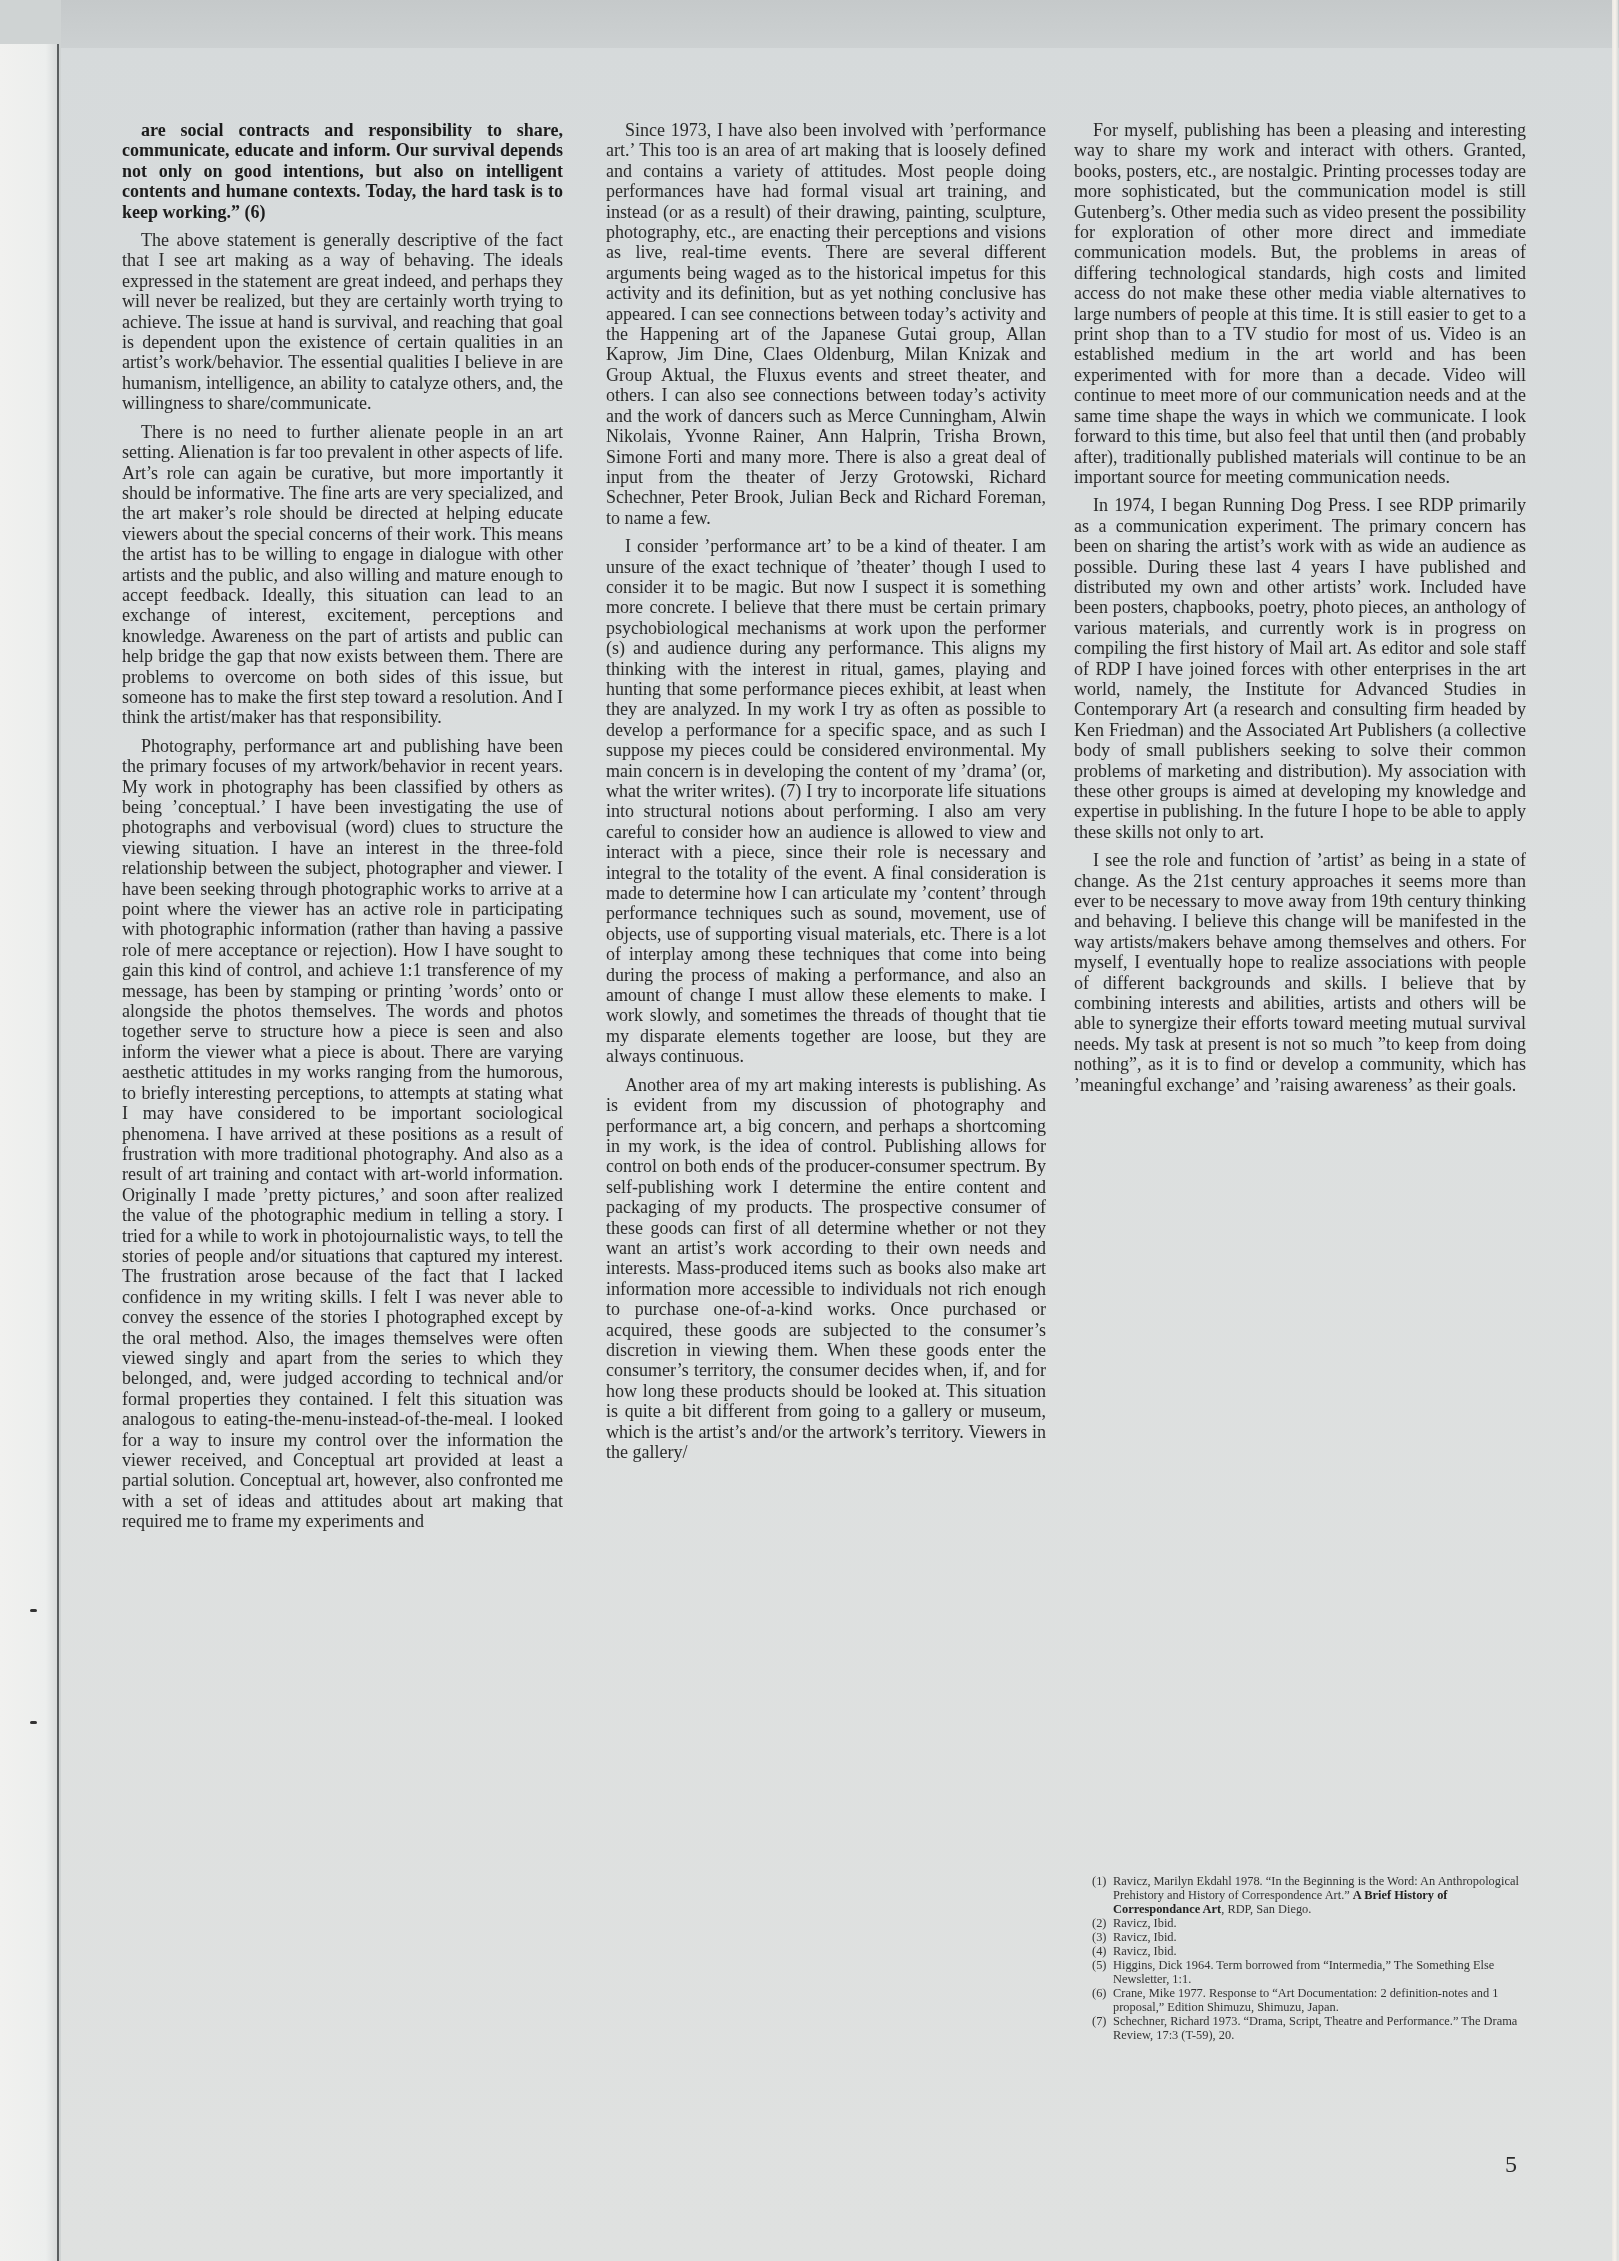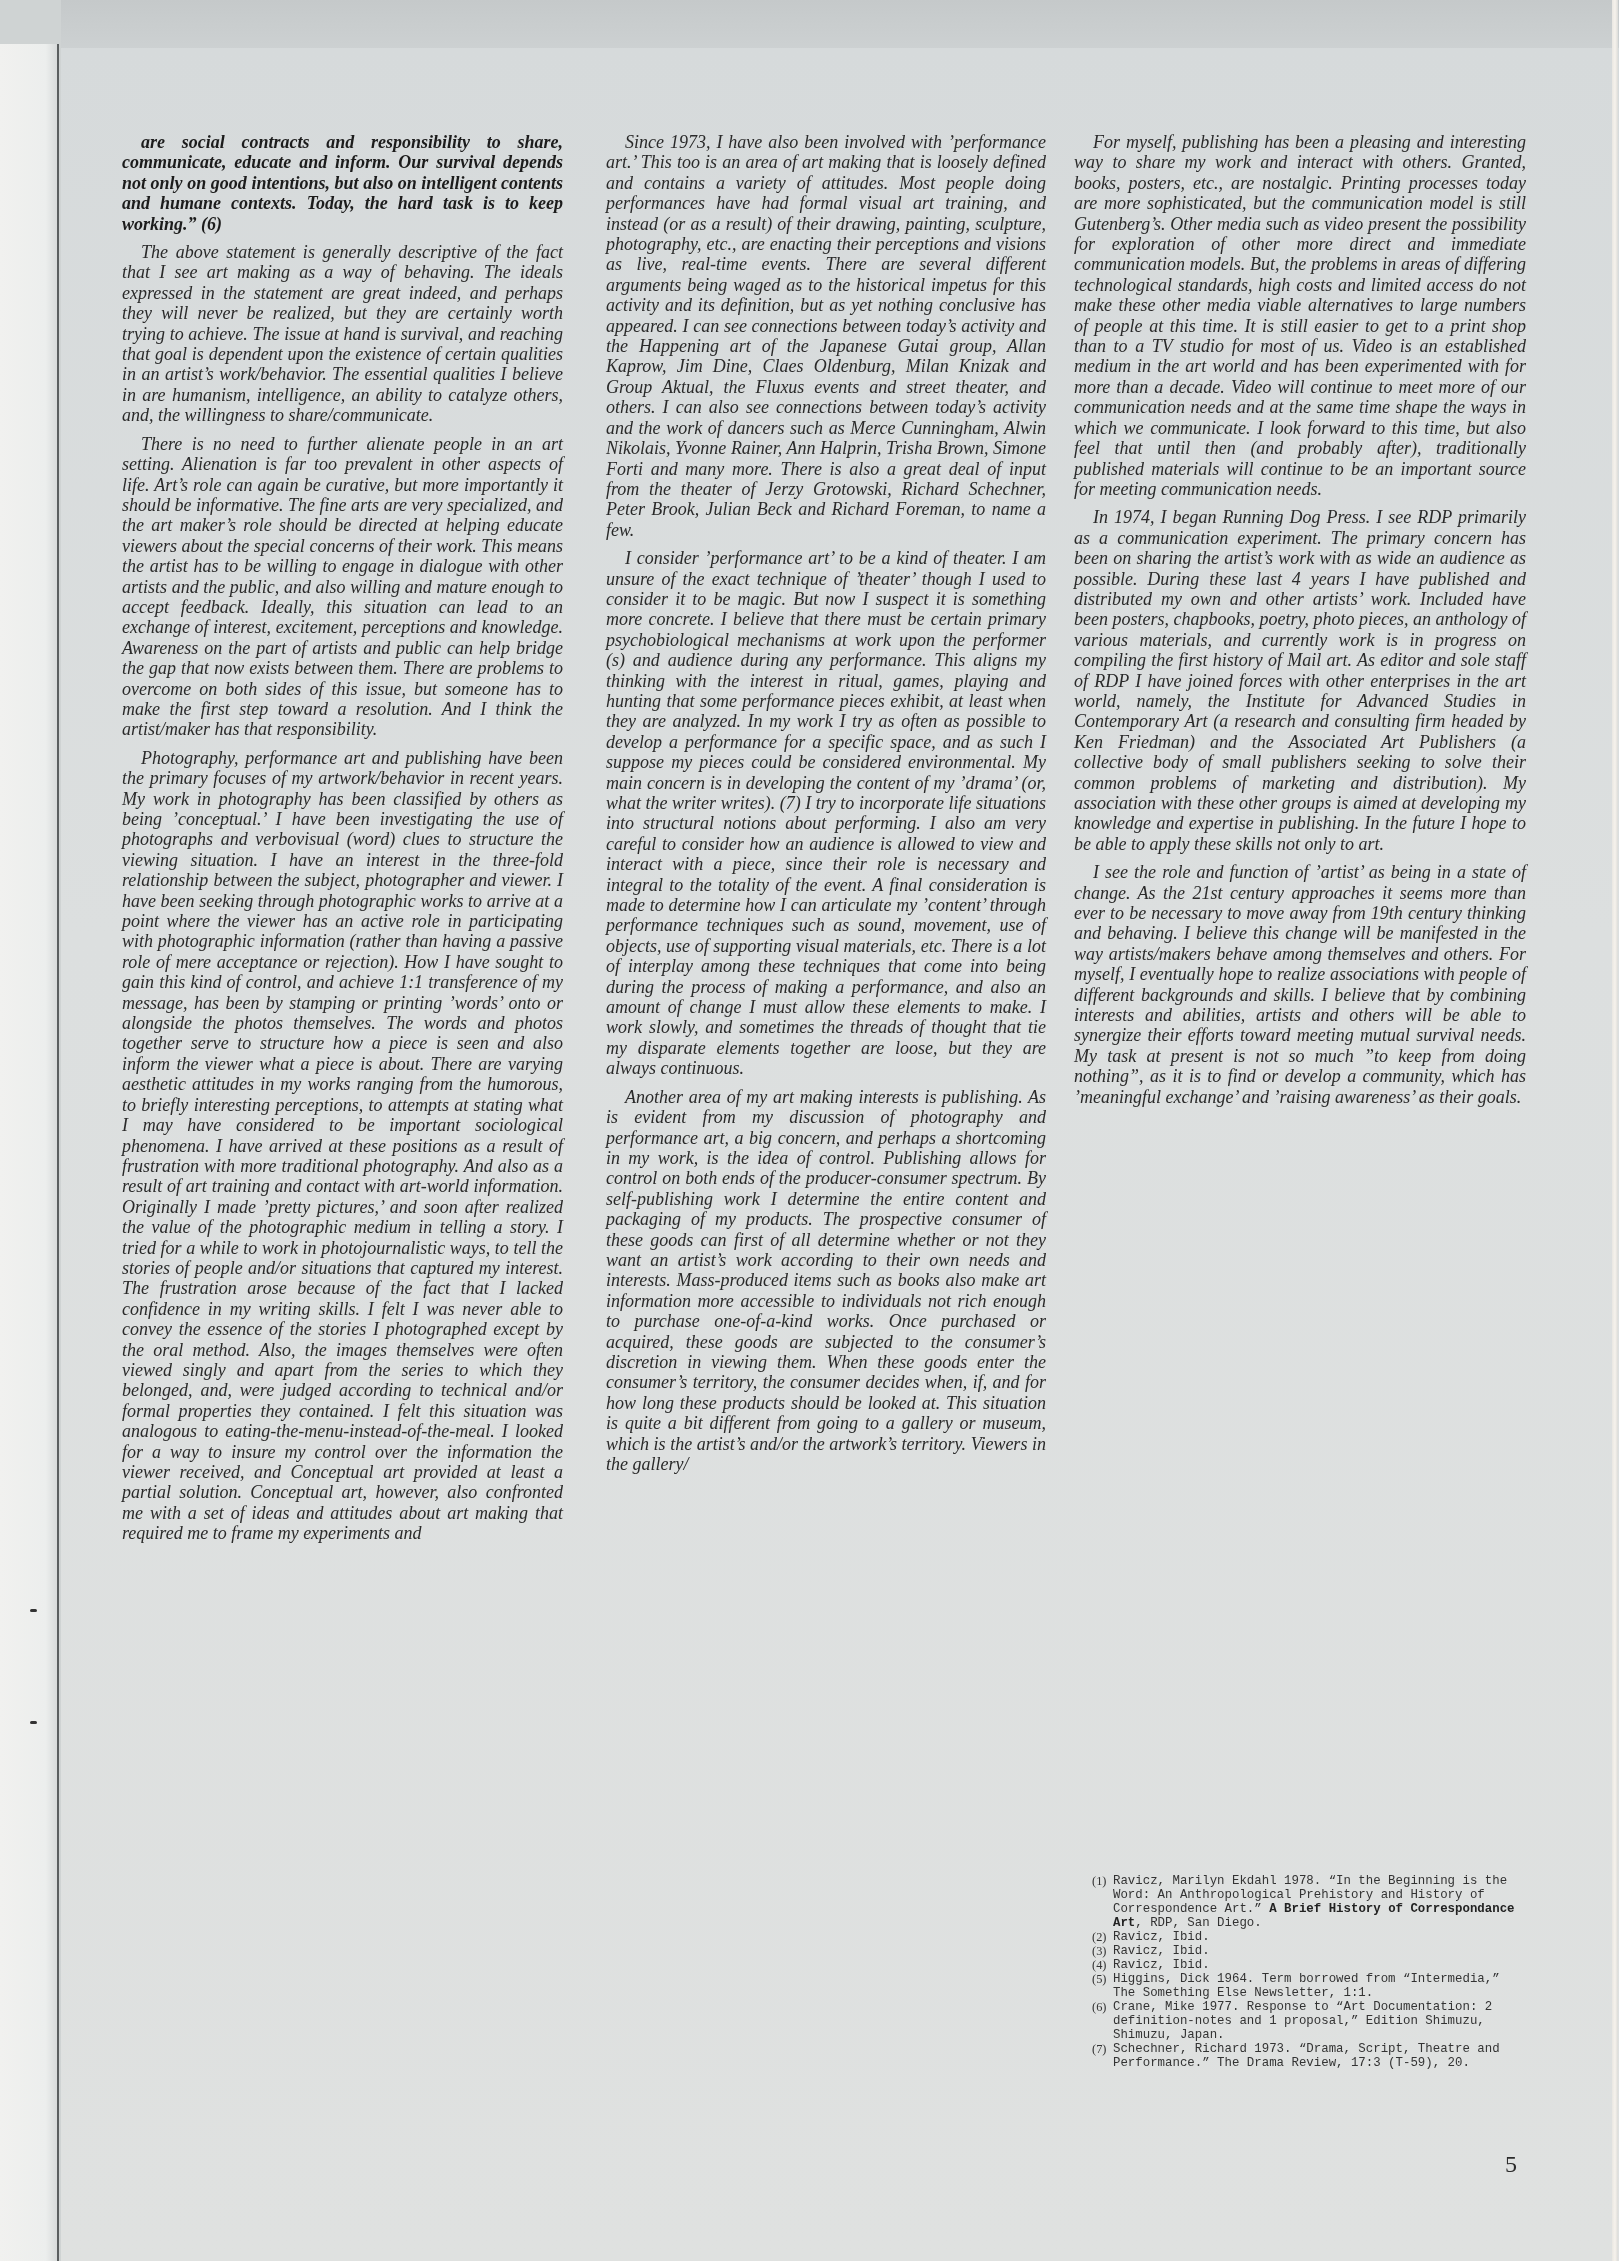--- a/index.html
+++ b/index.html
@@ -17,40 +17,40 @@
   .page {
     position: absolute; left: 61px; top: 48px; right: 0; bottom: 0;
     background: linear-gradient(180deg, #d6dadb 0%, #dcdfdf 40%, #dfe1e0 100%);
   }
   .page-shadow {
     position: absolute; left: 61px; top: 0; right: 0; height: 51px;
     background: linear-gradient(180deg, #c5c9ca 0%, #cdd1d2 100%);
   }
   .tick { position: absolute; left: 30px; width: 7.2px; height: 3.2px; background: #333; border-radius: 1.6px; }
   .col {
-    position: absolute; top: 132px;
+    position: absolute; top: 120px;
     font-size: 18px; line-height: 20.4px;
-    text-align: justify; hyphens: manual; font-style: italic;
+    text-align: justify; hyphens: manual;
   }
   .col1 { left: 122px; width: 441px; }
   .col2 { left: 606px; width: 440px; }
   .col3 { left: 1074px; width: 452px; }
   .col p { margin: 0 0 8px 0; text-indent: 19px; }
   .col p.noindent { text-indent: 0; }
   .quote {
     font-weight: bold; color: #1c1c1c; font-size: 18px; line-height: 20.4px;
     margin: 0 0 6.4px 0; text-indent: 0;
   }
   .footnotes {
     position: absolute; left: 1092px; top: 1874px; width: 430px;
     font-size: 12.4px; line-height: 14px; color: #333;
   }
   .fn { display: flex; margin: 0; }
   .fn-num { width: 21px; flex: none; }
-  .fn-text { flex: 1; padding-left: 0; text-align: left; font-family: Liberation Mono, monospace; }
+  .fn-text { flex: 1; padding-left: 0; text-align: left; }
   .fn b { font-weight: bold; color: #222; }
   .page-number {
     position: absolute; left: 1505px; top: 2151px;
     font-size: 24px; color: #2b2b2b;
   }
   .gutter-strip {
     position: absolute; right: 1.6px; top: 0; width: 6.4px; height: 2261px;
     background: linear-gradient(90deg, #e9e7e2, #f6f2ec, #dcdcd9);
   }
 </style>

